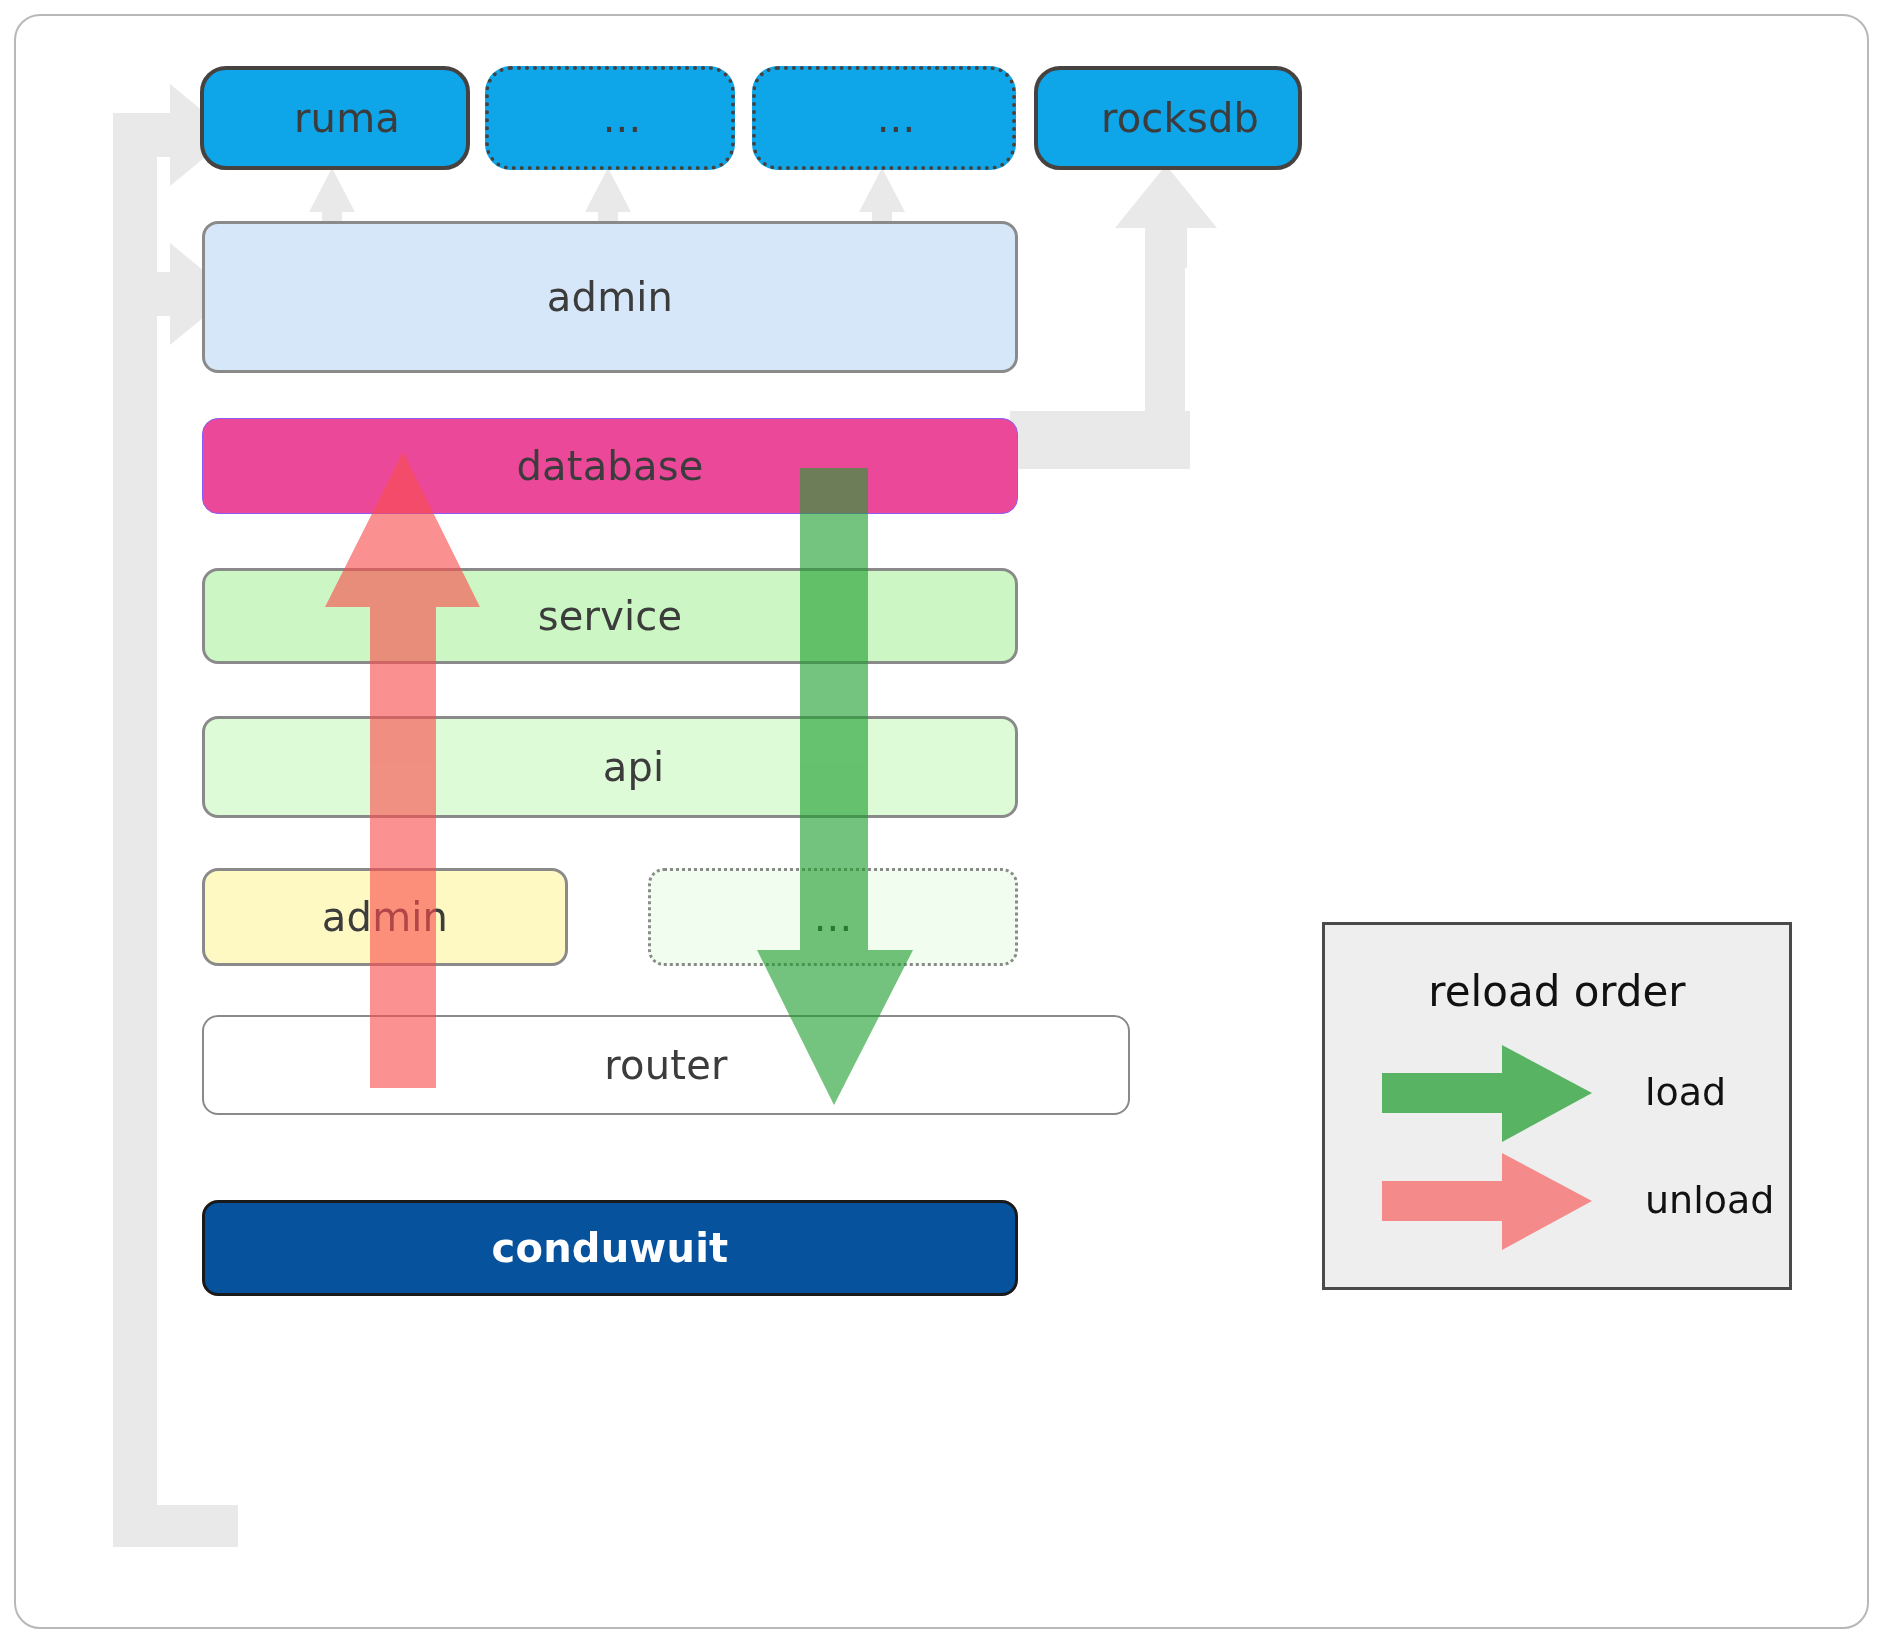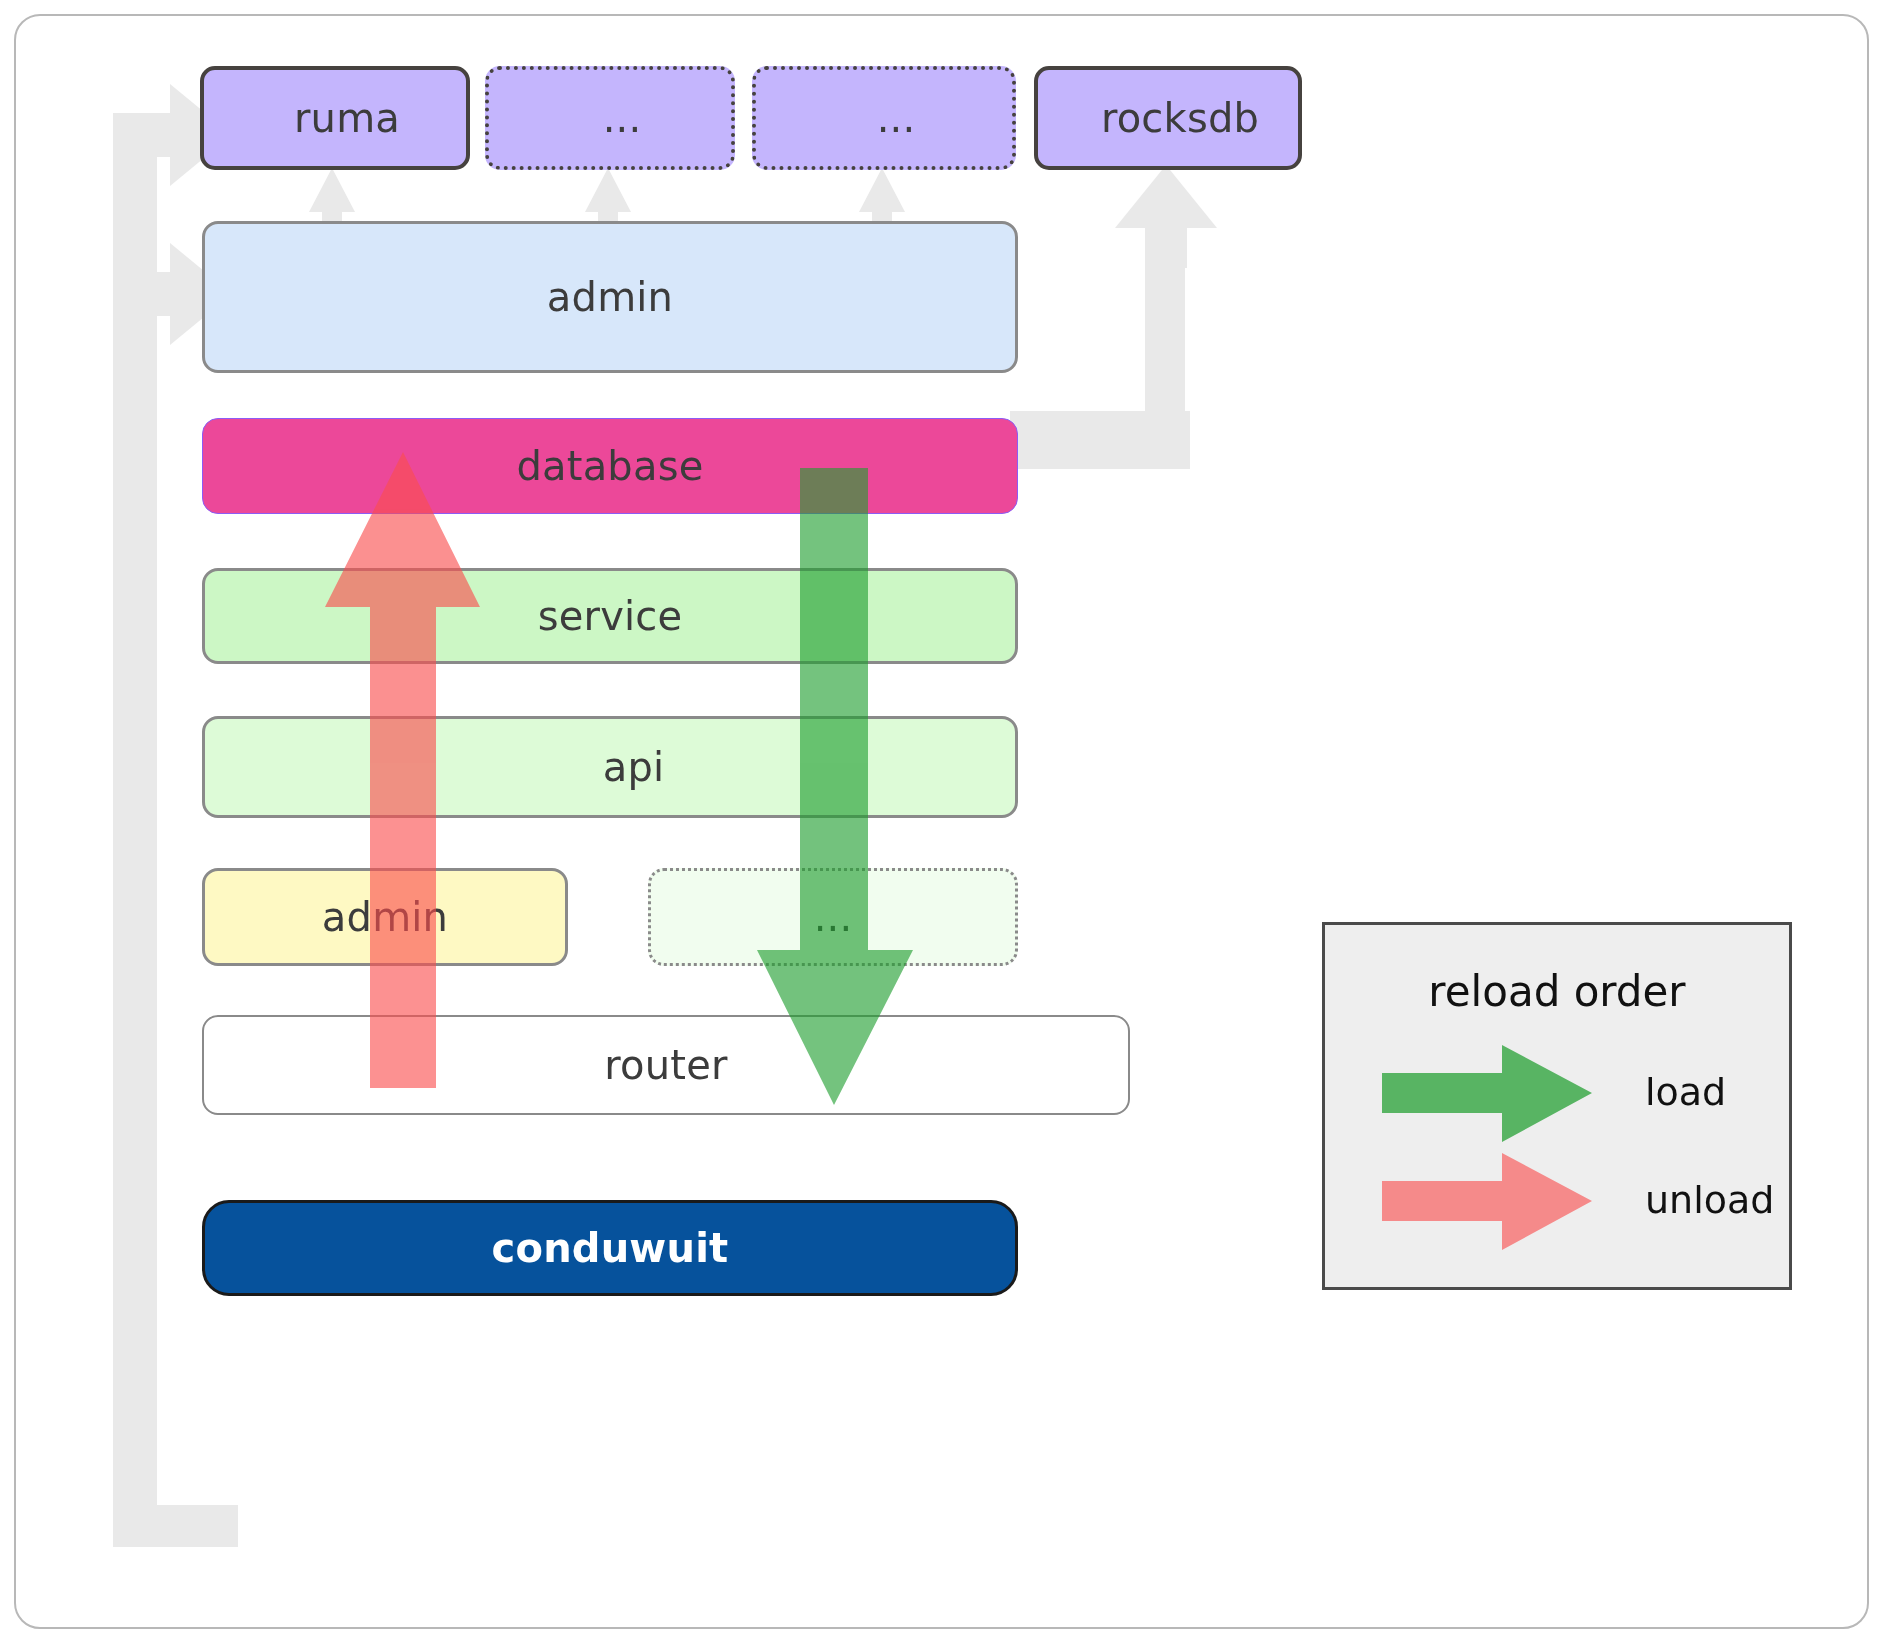--- a/index.html
+++ b/index.html
@@ -30,21 +30,21 @@
     justify-content: center;
     border-radius: 16px;
     font-size: 40px;
     color: #3c3c3c;
     letter-spacing: 0.2px;
     z-index: 5;
   }
   .node .lbl { pointer-events: none; }
 
   
-  .dep        { background: #c4b5fd; border: 4px solid #46423f; border-radius: 15px; padding-left: 24px; }
+  .dep        { background: #0ea5e9; border: 4px solid #46423f; border-radius: 26px; padding-left: 24px; }
   .dep.dotted { border: 4px dotted #46423f; }
 
   
   .layer-core   { background: #d7e7fa; border: 3px solid #8a8a8a; }
   .layer-db     { background: #ec4899; border: 1px solid #8b5cf6; }
   .layer-svc    { background: #ccf7c5; border: 3px solid #8a8a8a; }
   .layer-api    { background: #ddfbd7; border: 3px solid #8a8a8a; padding-left: 47px; }
   .layer-admin  { background: #fef9c3; border: 3px solid #8a8a8a; }
   .layer-dots   { background: #f1fdef; border: 3px dotted #8a8a8a; }
   .layer-router { background: #ffffff; border: 2px solid #8a8a8a; }
@@ -153,21 +153,21 @@
   </div>
 
   <div class="node layer-dots" style="left:648px; top:868px; width:370px; height:98px;">
     <span class="lbl">...</span>
   </div>
 
   <div class="node layer-router" style="left:202px; top:1015px; width:928px; height:100px;">
     <span class="lbl">router</span>
   </div>
 
-  <div class="node layer-app" style="left:202px; top:1200px; width:816px; height:96px;border-radius:27px;">
+  <div class="node layer-app" style="left:202px; top:1200px; width:816px; height:96px;">
     <span class="lbl">conduwuit</span>
   </div>
 
   <svg class="overlay flow" viewBox="0 0 1883 1643">
 
     <g opacity="0.62">
       <rect x="370" y="560" width="66" height="528" fill="#fa4d4d"></rect>
       <polygon points="403,452 480,607 436,607 436,560 370,560 370,607 325,607" fill="#fa4d4d"></polygon>
     </g>
 

